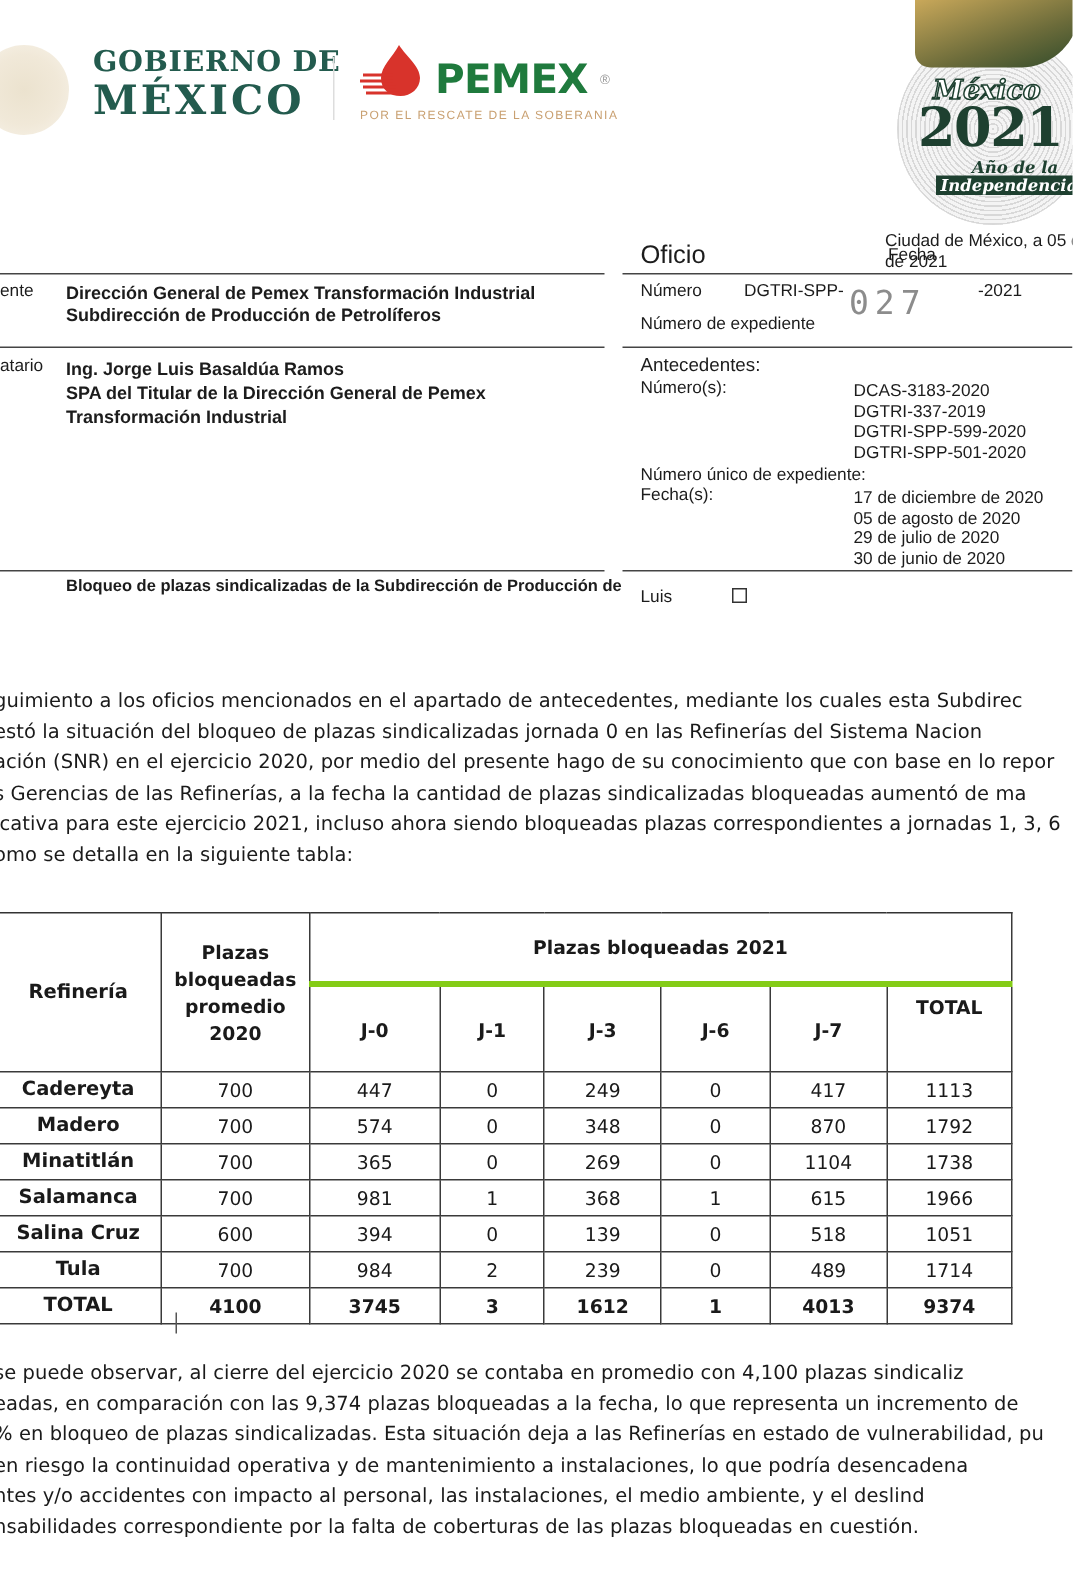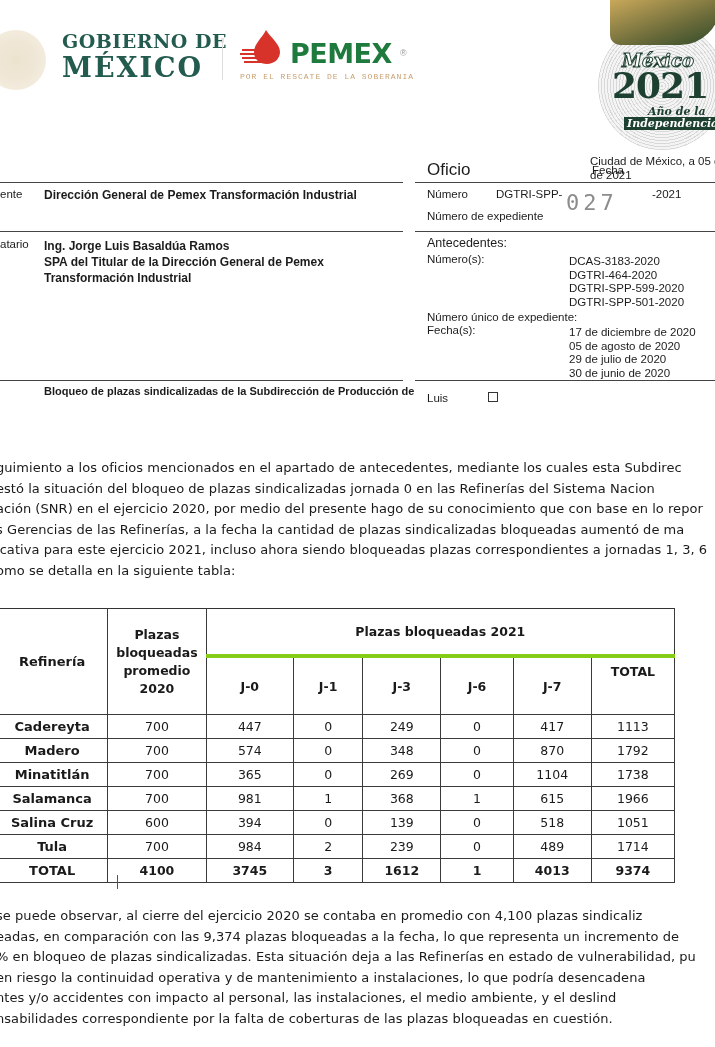--- a/index.html
+++ b/index.html
@@ -13,21 +13,21 @@
   
   .seal { left: -14px; top: 30px; width: 60px; height: 60px; border-radius: 50%;
     background: radial-gradient(circle, #e9dfc9 0%, #efe6d4 55%, #f7f2e8 100%); opacity: .9; }
   .gob { left: 62px; top: 32px; color: #235b4e; font-family: "DejaVu Serif", serif; font-weight: bold; line-height: 1; }
   .gob .l1 { font-size: 19px; letter-spacing: .5px; }
   .gob .l2 { font-size: 27px; letter-spacing: 2px; margin-top: 3px; }
   .vsep { left: 222px; top: 38px; width: 1px; height: 42px; background: #ddd; }
   .pemex-drop { left: 240px; top: 28px; width: 44px; height: 40px; }
   .pemex-word { left: 290px; top: 38px; color: #1f7a3d; font-weight: bold; font-size: 27px; font-family: "DejaVu Sans", sans-serif; letter-spacing: -0.5px; }
   .pemex-r { left: 400px; top: 48px; font-size: 9px; color: #999; }
-  .pemex-tag { left: 240px; top: 72px; font-size: 8px; color: #c9a071; letter-spacing: 1px; font-family: Liberation Mono, monospace; }
+  .pemex-tag { left: 240px; top: 72px; font-size: 8px; color: #c9a071; letter-spacing: 1px; font-family: Liberation Sans, sans-serif; }
 
   .badge { left: 588px; top: 0px; width: 130px; height: 150px; }
   .badge .circle { position:absolute; left: 10px; top: 22px; width: 128px; height: 128px; border-radius: 50%;
     background: repeating-radial-gradient(circle, #d8d8d8 0 1px, #f4f4f4 1px 3px); }
   .badge .serp { position:absolute; left: 22px; top: 0; width: 110px; height: 45px;
     background: linear-gradient(160deg, #c9a85a, #6b6b3a 60%, #2f4a2a); border-radius: 0 0 40px 10px; }
   .badge .t1 { position:absolute; left: 34px; top: 50px; font-family: "DejaVu Serif", serif; font-style: italic; font-size: 18px; color: #fff; -webkit-text-stroke: 1px #1e4030; font-weight: bold; }
   .badge .t2 { position:absolute; left: 24px; top: 64px; font-family: "DejaVu Serif", serif; font-size: 36px; font-weight: bold; color: #1e4030; letter-spacing: -1px; }
   .badge .t3 { position:absolute; left: 60px; top: 105px; font-family: "DejaVu Serif", serif; font-style: italic; font-size: 11px; font-weight: bold; color: #1e4030; }
   .badge .t4 { position:absolute; left: 36px; top: 117px; font-family: "DejaVu Serif", serif; font-style: italic; font-size: 11px; font-weight: bold; color: #fff; background: #1e4030; padding: 0 3px; }
@@ -95,20 +95,21 @@
   <div>Ciudad de México, a 05 de e</div>
   <div>de 2021</div>
 </div>
 
 <div class="abs hr" style="left:0; top:182px; width:403px;"></div>
 <div class="abs hr" style="left:415px; top:182px; width:300px;"></div>
 
 <div class="abs small" style="left:0px; top:188px;">ente</div>
 <div class="abs small bold" style="left:44px; top:188px; font-size:12px; line-height:15px;">
   <div>Dirección General de Pemex Transformación Industrial</div>
+  <div>Subdirección de Producción de Petrolíferos</div>
 </div>
 
 <div class="abs small" style="left:427px; top:188px;">Número</div>
 <div class="abs small" style="left:496px; top:188px;">DGTRI-SPP-</div>
 <div class="abs stamp" style="left:566px; top:190px;">027</div>
 <div class="abs small" style="left:652px; top:188px;">-2021</div>
 <div class="abs small" style="left:427px; top:210px;">Número de expediente</div>
 
 <div class="abs hr" style="left:0; top:231px; width:403px;"></div>
 <div class="abs hr" style="left:415px; top:231px; width:300px;"></div>
@@ -117,21 +118,21 @@
 <div class="abs small bold" style="left:44px; top:238px; font-size:12px; line-height:16px;">
   <div>Ing. Jorge Luis Basaldúa Ramos</div>
   <div>SPA del Titular de la Dirección General de Pemex</div>
   <div>Transformación Industrial</div>
 </div>
 
 <div class="abs small" style="left:427px; top:237px; font-size:12.5px;">Antecedentes:</div>
 <div class="abs small" style="left:427px; top:253px;">Número(s):</div>
 <div class="abs small" style="left:569px; top:255px; line-height:13.5px;">
   <div>DCAS-3183-2020</div>
-  <div>DGTRI-464-2020</div>
+  <div>DGTRI-337-2019</div>
   <div>DGTRI-SPP-599-2020</div>
   <div>DGTRI-SPP-501-2020</div>
 </div>
 <div class="abs small" style="left:427px; top:311px;">Número único de expediente:</div>
 <div class="abs small" style="left:427px; top:324px;">Fecha(s):</div>
 <div class="abs small" style="left:569px; top:326px; line-height:13.5px;">
   <div>17 de diciembre de 2020</div>
   <div>05 de agosto de 2020</div>
   <div>29 de julio de 2020</div>
   <div>30 de junio de 2020</div>

